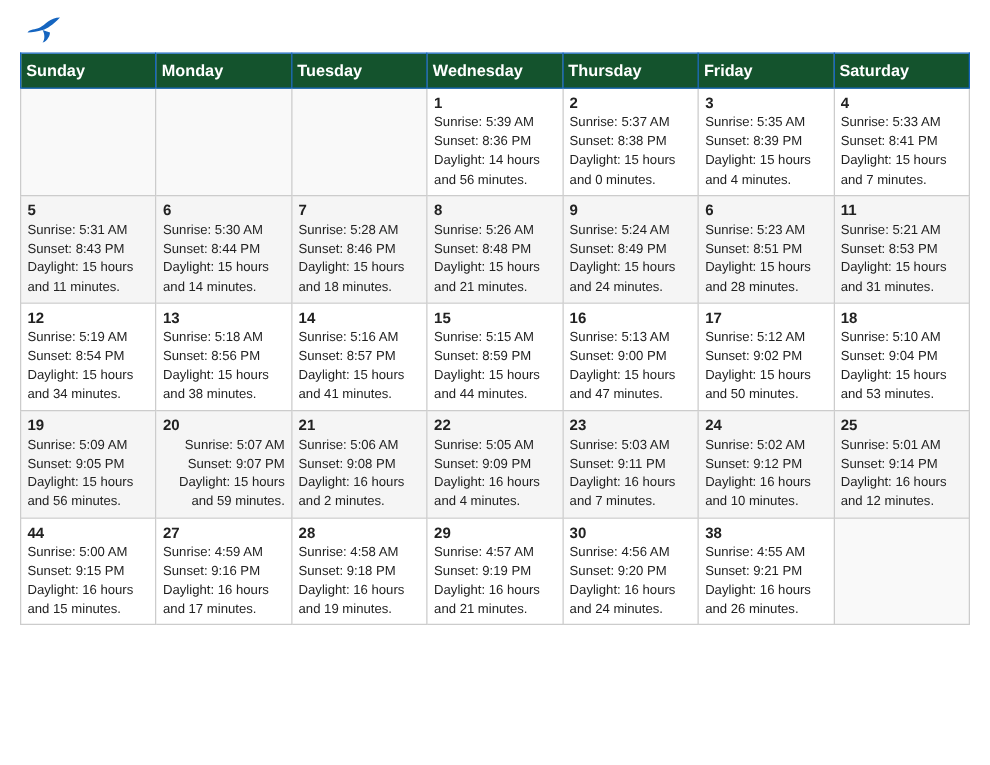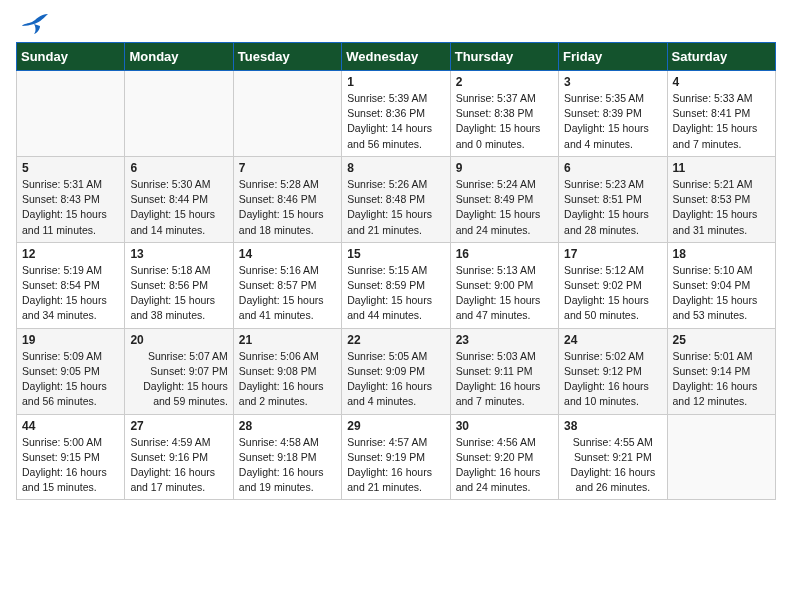--- a/index.html
+++ b/index.html
@@ -334,21 +334,21 @@
         </td>
         <td>
           <span class="day-num">30</span>
           <div class="day-info" style="white-space: pre-line;">Sunrise: 4:56 AM
 Sunset: 9:20 PM
 Daylight: 16 hours
 and 24 minutes.</div>
         </td>
         <td>
           <span class="day-num">38</span>
-          <div class="day-info" style="white-space: pre-line; text-align: center;">Sunrise: 4:55 AM
+          <div class="day-info" style="white-space: pre-line;">Sunrise: 4:55 AM
 Sunset: 9:21 PM
 Daylight: 16 hours
 and 26 minutes.</div>
         </td>
         <td class="empty-cell"></td>
       </tr>
     </tbody>
 </table>
 
 </body></html>

